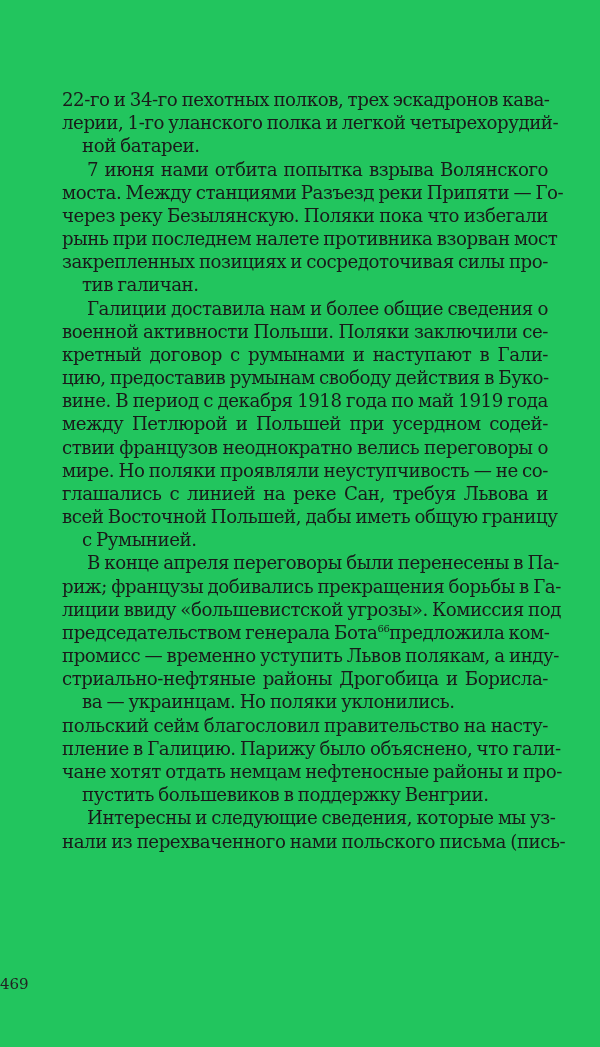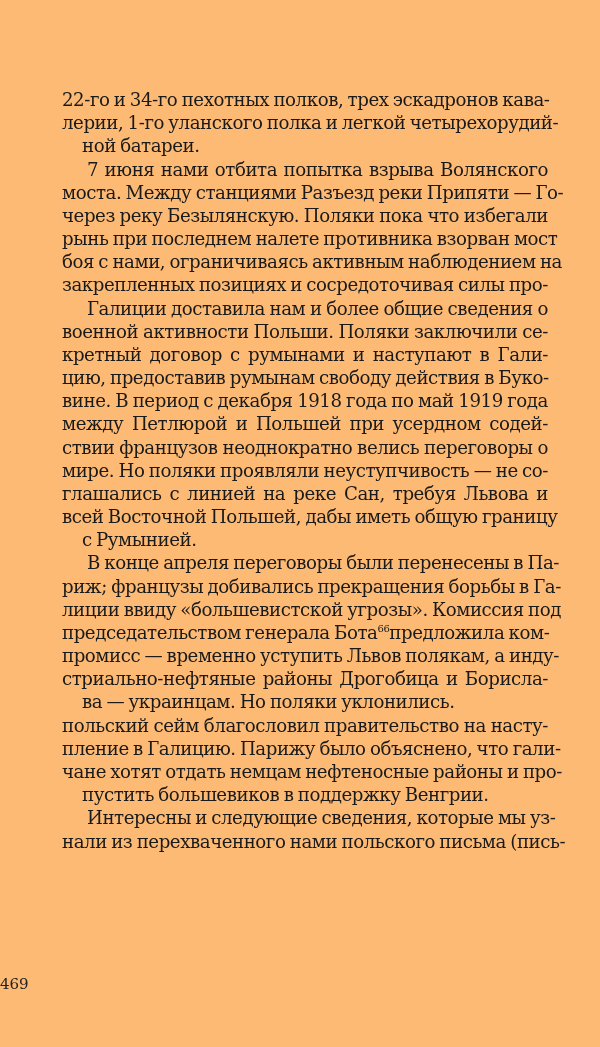--- a/index.html
+++ b/index.html
@@ -1,19 +1,19 @@
 <!DOCTYPE html>
 <html><head>
 <meta charset="utf-8">
 <style>
   html, body { margin: 0; padding: 0; background: #ffffff; }
   body { width: 600px; height: 1047px; position: relative; overflow: hidden; }
   .page {
     position: absolute; left: 0; top: 0; width: 600px; height: 1047px;
-    background: #fdba74;
+    background: #22c55e;
   }
   .text-block {
     position: absolute; left: 62px; top: 88px; width: 486px;
     font-family: "DejaVu Serif", "Liberation Serif", serif;
     font-size: 18.2px; color: #1a1a1a;
   }
   .line {
     height: 23.18px; line-height: 23.18px; white-space: nowrap;
     text-align: justify; text-align-last: justify;
     letter-spacing: -0.45px; word-spacing: -1px;
@@ -36,22 +36,22 @@
       <div class="line">22-го и 34-го пехотных полков, трех эскадронов кава-</div>
       <div class="line">лерии, 1-го уланского полка и легкой четырехорудий-</div>
       <div class="line last">ной батареи.</div>
     </div>
 
     <div>
       <div class="line indent">7 июня нами отбита попытка взрыва Волянского</div>
       <div class="line">моста. Между станциями Разъезд реки Припяти — Го-</div>
       <div class="line">через реку Безылянскую. Поляки пока что избегали</div>
       <div class="line">рынь при последнем налете противника взорван мост</div>
-      <div class="line">боя с нами, ограничиваясь активным наблюдением на</div>
       <div class="line">закрепленных позициях и сосредоточивая силы про-</div>
+      <div class="line last">тив галичан.</div>
     </div>
 
     <div>
       <div class="line indent">Галиции доставила нам и более общие сведения о</div>
       <div class="line">военной активности Польши. Поляки заключили се-</div>
       <div class="line">кретный договор с румынами и наступают в Гали-</div>
       <div class="line">цию, предоставив румынам свободу действия в Буко-</div>
       <div class="line">вине. В период с декабря 1918 года по май 1919 года</div>
       <div class="line">между Петлюрой и Польшей при усердном содей-</div>
       <div class="line">ствии французов неоднократно велись переговоры о</div>

